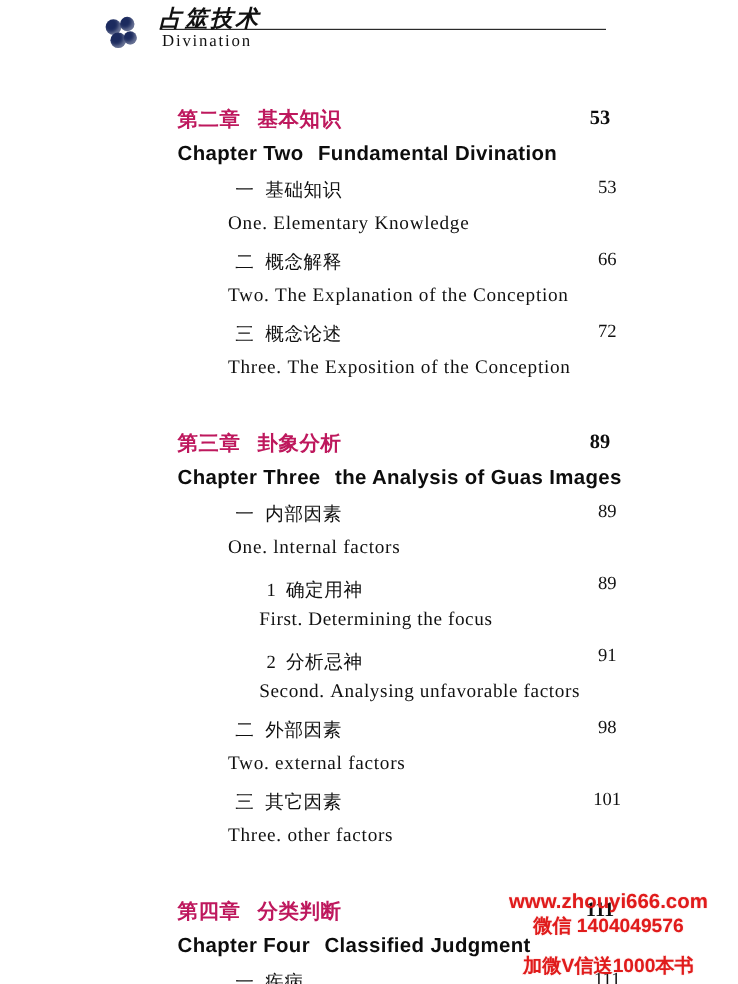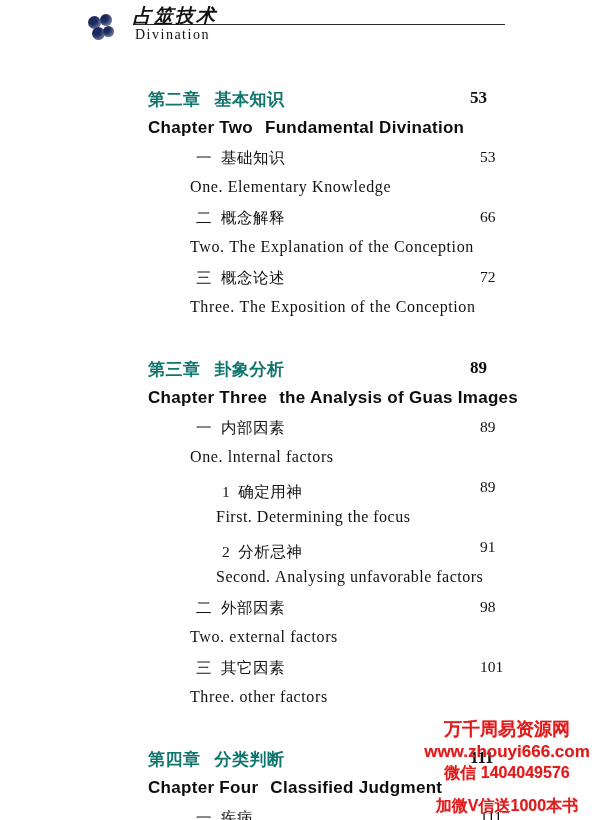--- a/index.html
+++ b/index.html
@@ -87,31 +87,31 @@
     position: relative;
     height: 30px;
   }
   .row .label {
     position: absolute;
     white-space: nowrap;
   }
   .row .page {
     position: absolute;
     white-space: nowrap;
-    text-align: left;
+    text-align: center;
   }
 
   
   .ch-cn .label {
     left: 148px;
     top: 0;
     font-size: 17px;
     font-weight: bold;
     letter-spacing: 0.5px;
-    color: #0f766e;
+    color: #be185d;
   }
   .ch-cn .label .gap { display: inline-block; width: 14px; }
   .ch-cn .page {
     left: 470px;
     width: 60px;
     top: 0;
     font-size: 17px;
     font-weight: bold;
     color: #0d0d0d;
   }
@@ -315,17 +315,16 @@
     <div class="row s1-cn">
       <div class="label"><span>一</span><span class="gap"></span><span>疾病</span></div>
       <div class="page">111</div>
     </div>
 
   </div>
 
 </div>
 
 <div class="watermark">
-  <div class="w1">万千周易资源网</div>
   <div class="w2">www.zhouyi666.com</div>
   <div class="w3">微信 1404049576</div>
   <div class="w4">加微V信送1000本书</div>
 </div>
 
 </body></html>

